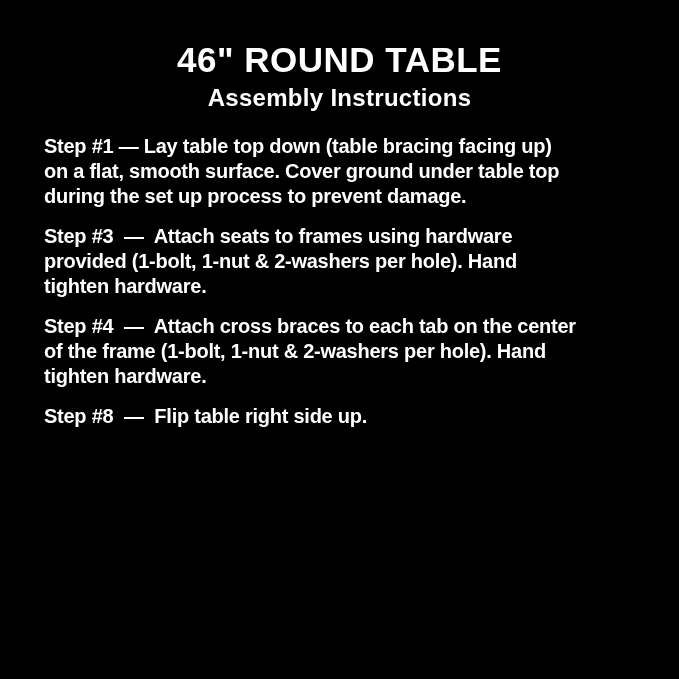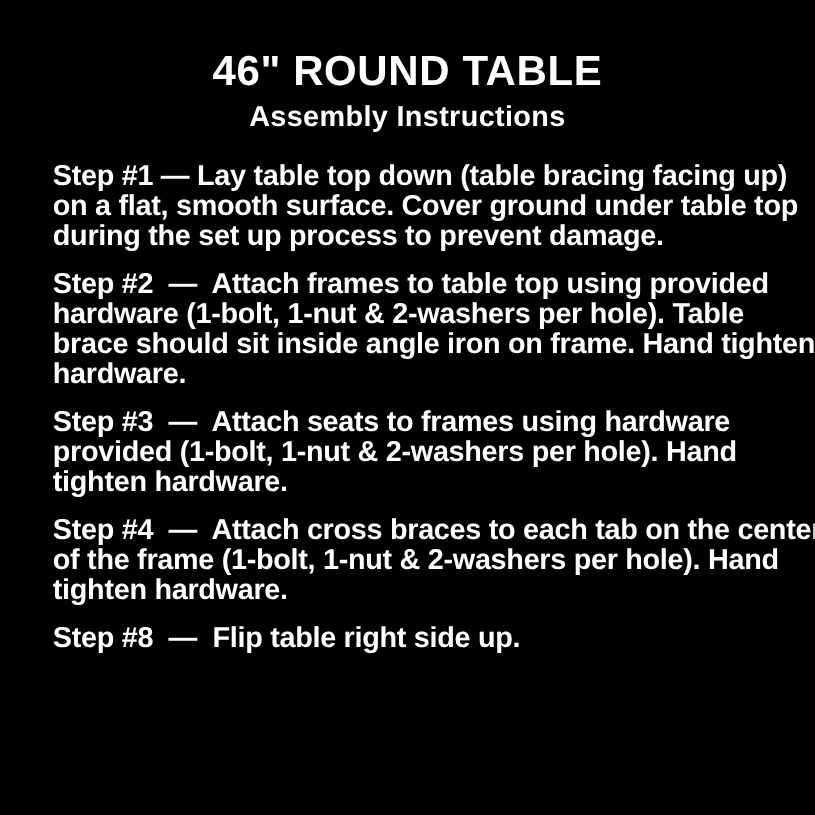--- a/index.html
+++ b/index.html
@@ -40,44 +40,40 @@
     font-weight: 700;
     letter-spacing: 0.3px;
     margin: 4px 0 0 0;
   }
   .steps {
     margin-top: 22px;
     padding-left: 44px;
     padding-right: 20px;
   }
   .step {
-    font-size: 24px;
+    font-size: 20px;
     line-height: 25px;
     font-weight: 700;
     letter-spacing: -0.25px;
     white-space: pre;
     margin: 0 0 15px 0;
   }
 </style>
 </head>
 <body>
 
 <div class="sheet">
   <div class="header">
     <h1 class="title">46" ROUND TABLE</h1>
     <h2 class="subtitle">Assembly Instructions</h2>
   </div>
   <div class="steps">
     <p class="step">Step #1 — Lay table top down (table bracing facing up)
 on a flat, smooth surface. Cover ground under table top
 during the set up process to prevent damage.</p>
-    <p class="step">Step #2  —  Attach frames to table top using provided
-hardware (1-bolt, 1-nut &amp; 2-washers per hole). Table
-brace should sit inside angle iron on frame. Hand tighten
-hardware.</p>
     <p class="step">Step #3  —  Attach seats to frames using hardware
 provided (1-bolt, 1-nut &amp; 2-washers per hole). Hand
 tighten hardware.</p>
     <p class="step">Step #4  —  Attach cross braces to each tab on the center
 of the frame (1-bolt, 1-nut &amp; 2-washers per hole). Hand
 tighten hardware.</p>
     <p class="step">Step #8  —  Flip table right side up.</p>
   </div>
 </div>
 

